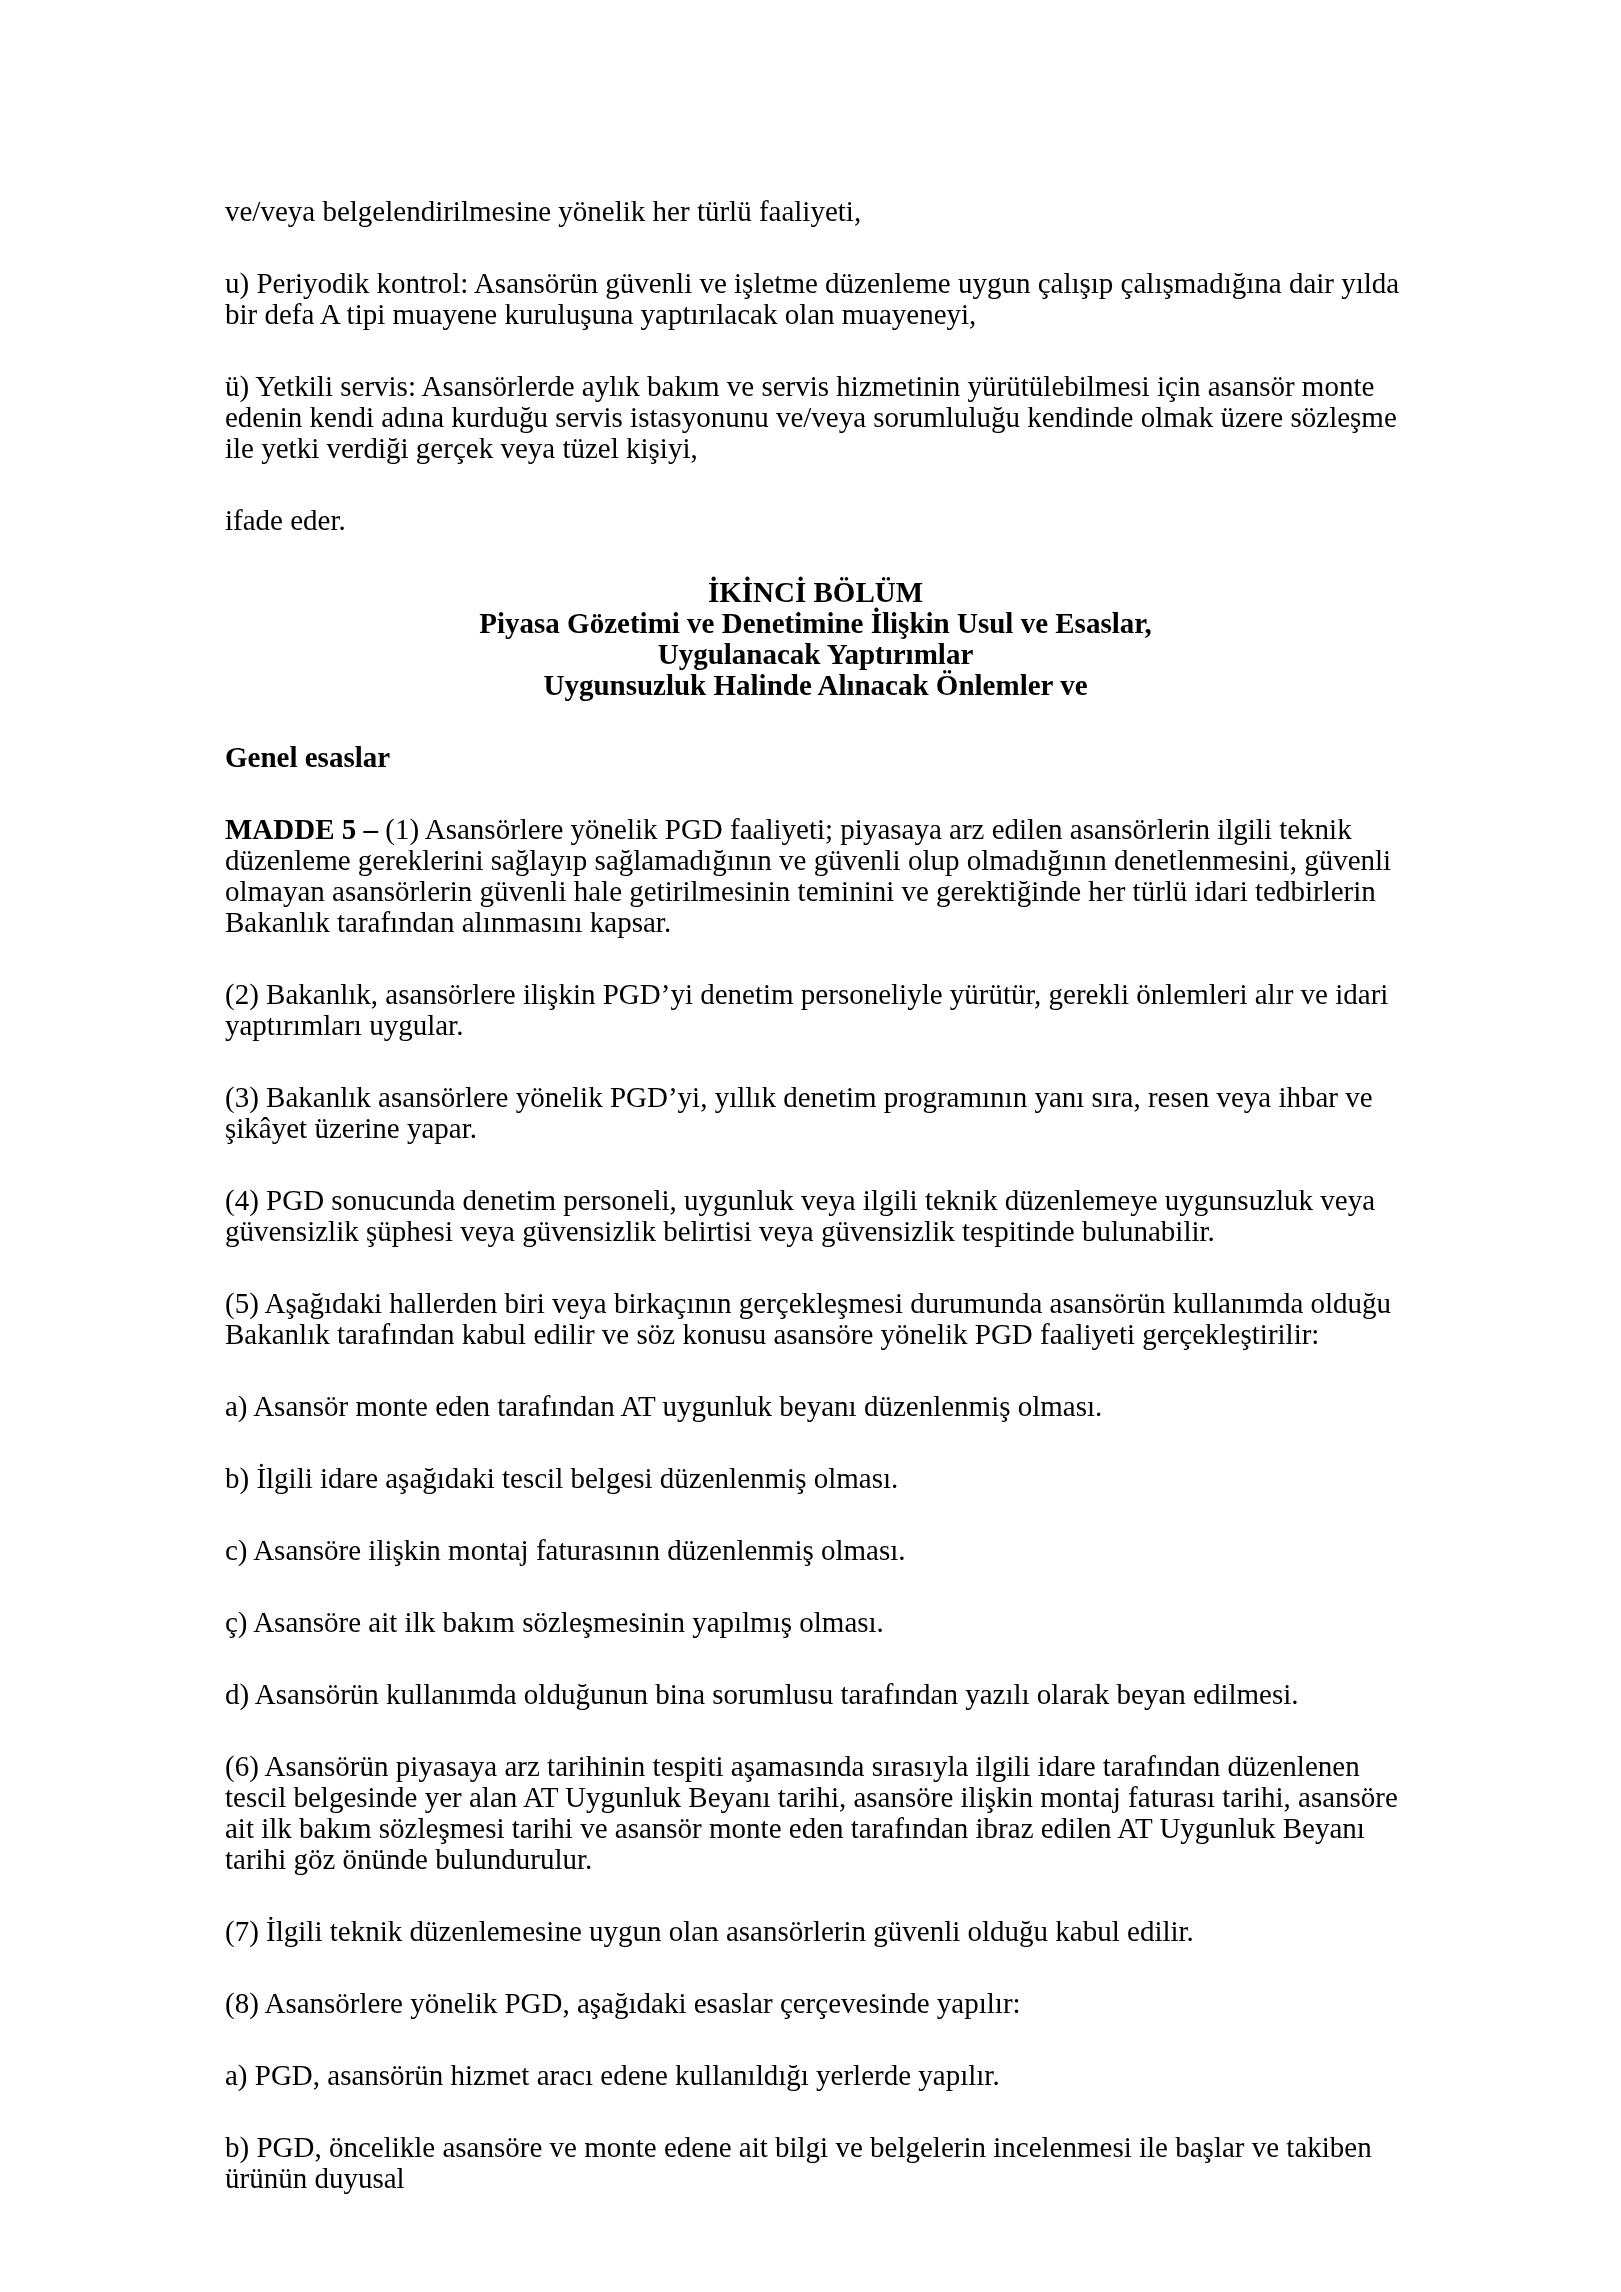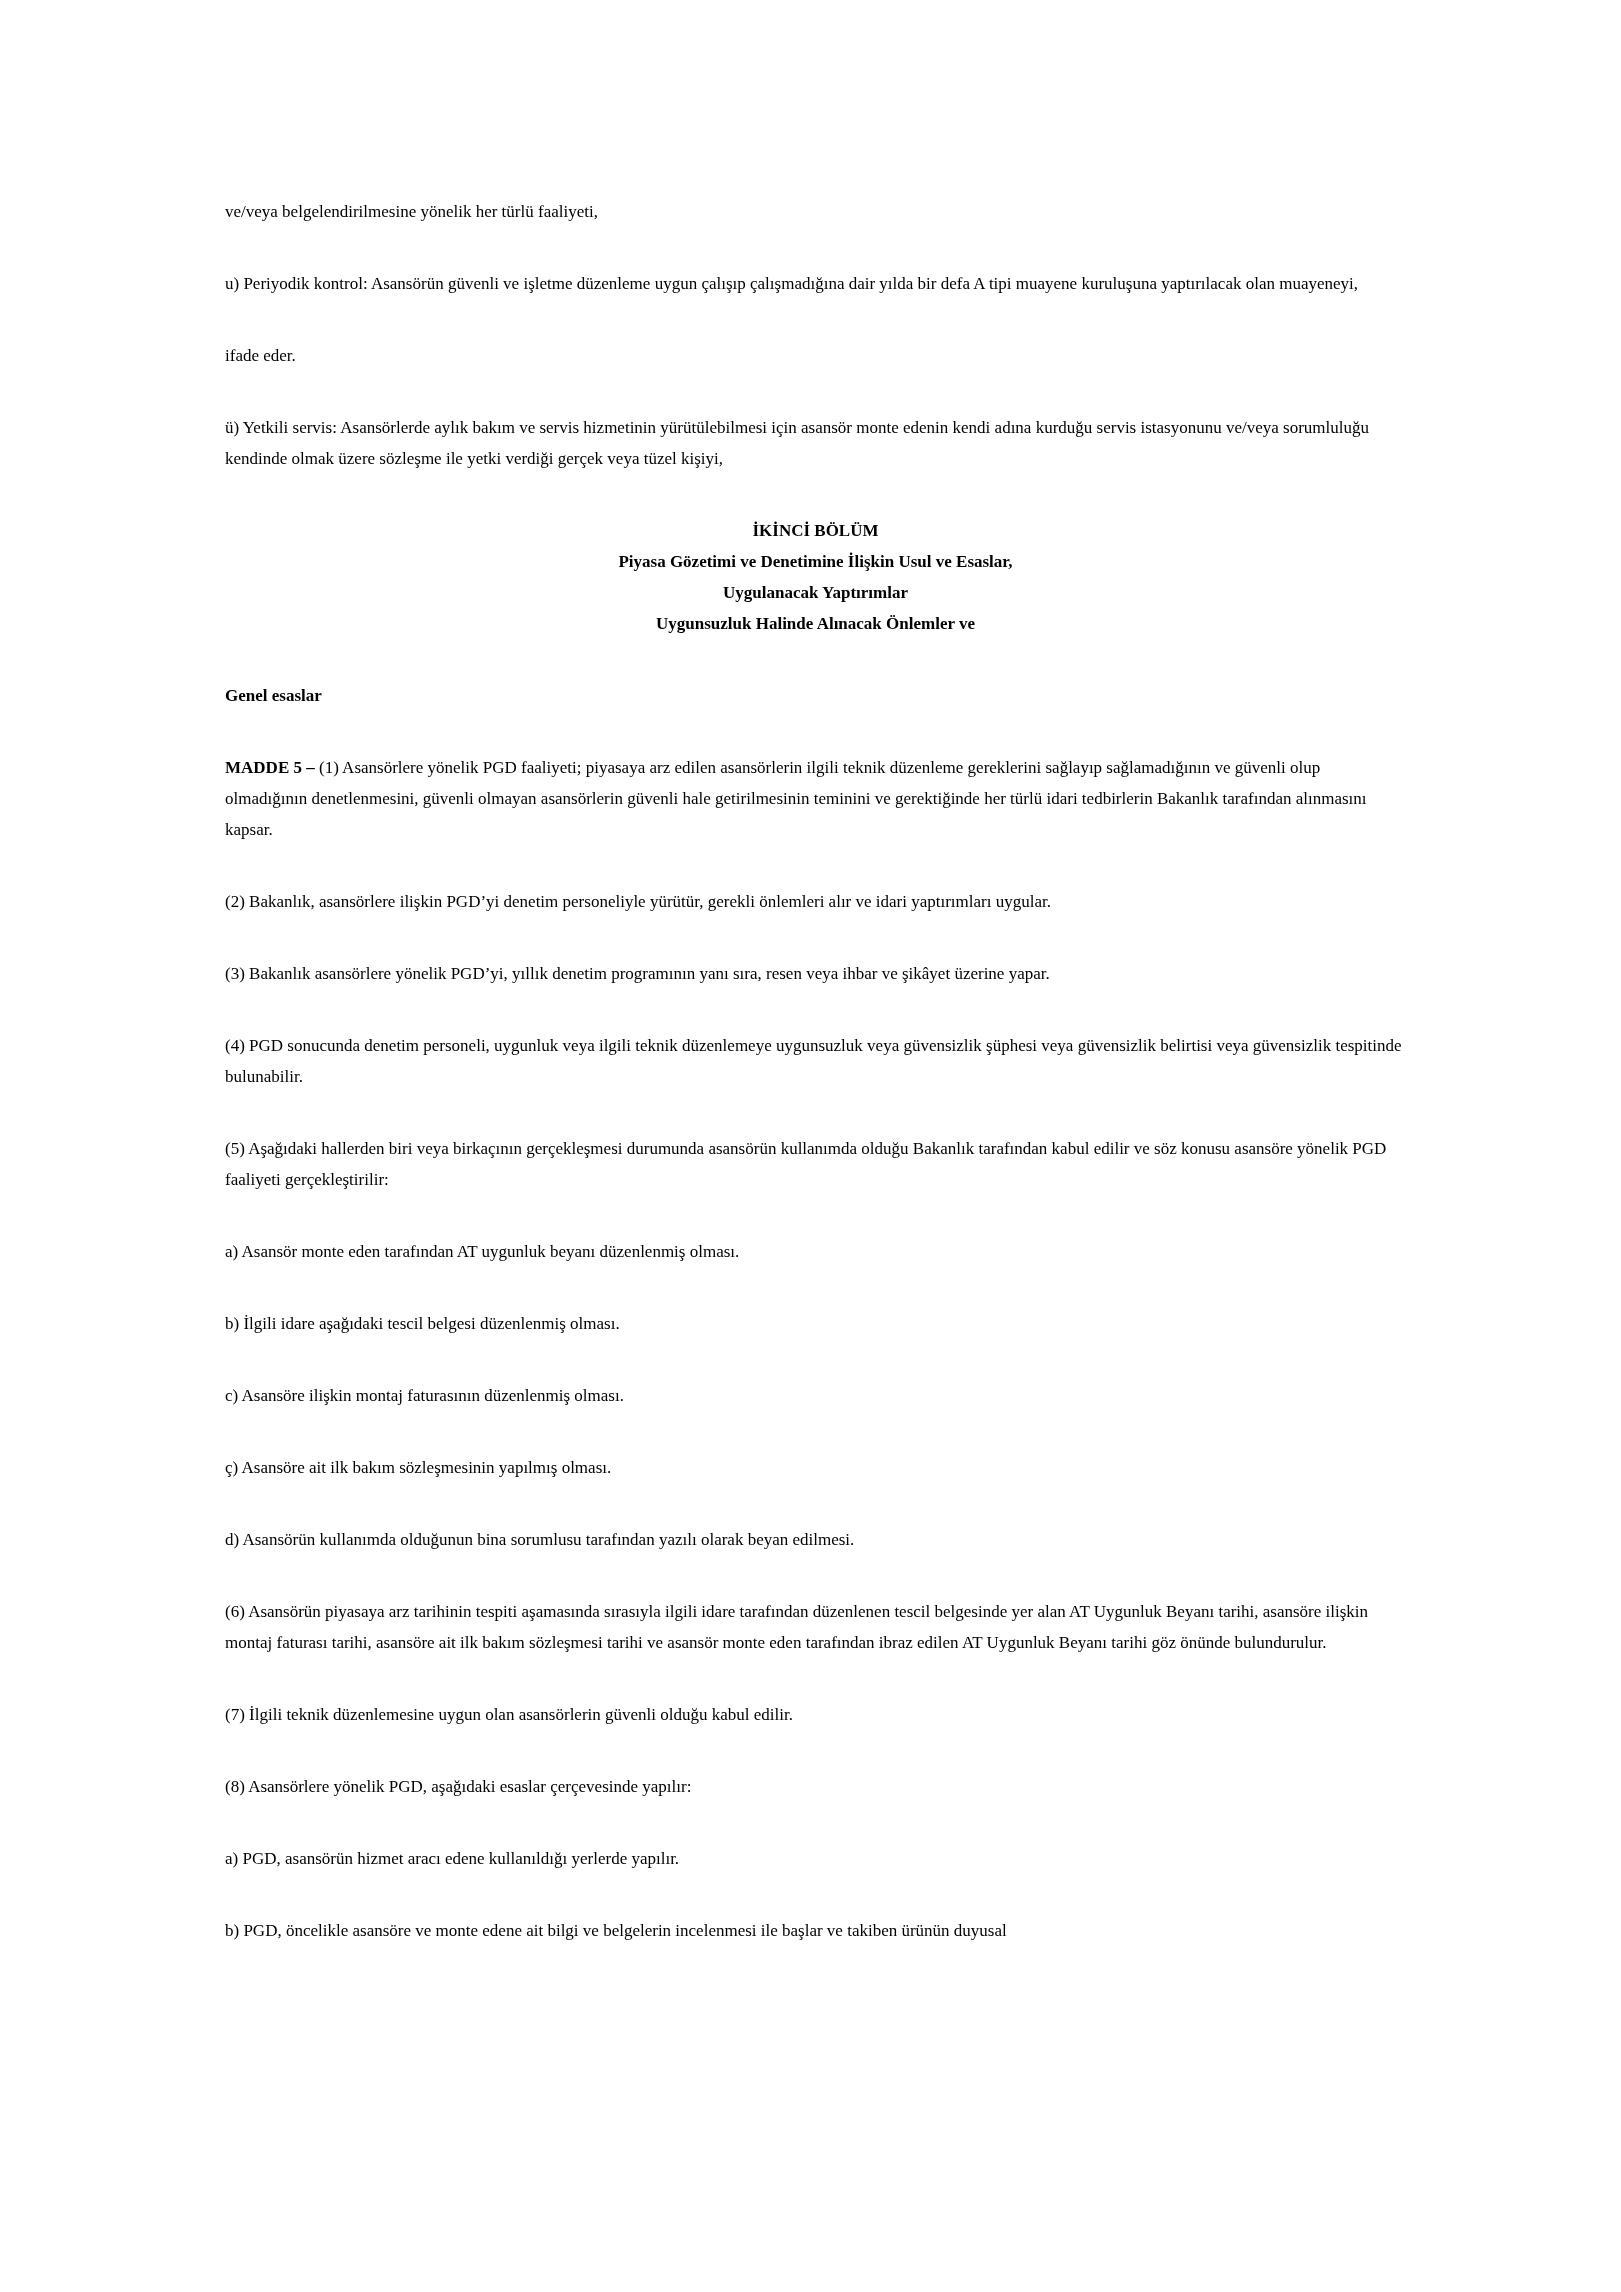--- a/index.html
+++ b/index.html
@@ -15,21 +15,21 @@
     background: #ffffff;
     overflow: hidden;
   }
   .content {
     position: absolute;
     left: 225px;
     top: 196px;
     width: 1181px;
     color: #000000;
     font-family: "Liberation Serif", "DejaVu Serif", serif;
-    font-size: 17px;
+    font-size: 29px;
     line-height: 31px;
     text-align: left;
   }
   .para {
     margin: 0 0 41px 0;
   }
   .chapter-heading {
     text-align: center;
     font-weight: bold;
     margin: 0 0 41px 0;
@@ -45,23 +45,23 @@
 </head>
 <body>
 
 <div class="page">
   <div class="content">
 
     <p class="para">ve/veya belgelendirilmesine yönelik her türlü faaliyeti,</p>
 
     <p class="para">u) Periyodik kontrol: Asansörün güvenli ve işletme düzenleme uygun çalışıp çalışmadığına dair yılda bir defa A tipi muayene kuruluşuna yaptırılacak olan muayeneyi,</p>
 
+    <p class="para">ü) Yetkili servis: Asansörlerde aylık bakım ve servis hizmetinin yürütülebilmesi için asansör monte edenin kendi adına kurduğu servis istasyonunu ve/veya sorumluluğu kendinde olmak üzere sözleşme ile yetki verdiği gerçek veya tüzel kişiyi,</p>
+
     <p class="para">ifade eder.</p>
-
-    <p class="para">ü) Yetkili servis: Asansörlerde aylık bakım ve servis hizmetinin yürütülebilmesi için asansör monte edenin kendi adına kurduğu servis istasyonunu ve/veya sorumluluğu kendinde olmak üzere sözleşme ile yetki verdiği gerçek veya tüzel kişiyi,</p>
 
     <div class="chapter-heading">
       <div>İKİNCİ BÖLÜM</div>
       <div>Piyasa Gözetimi ve Denetimine İlişkin Usul ve Esaslar,</div>
       <div>Uygulanacak Yaptırımlar</div>
       <div>Uygunsuzluk Halinde Alınacak Önlemler ve</div>
     </div>
 
     <p class="section-title">Genel esaslar</p>
 

